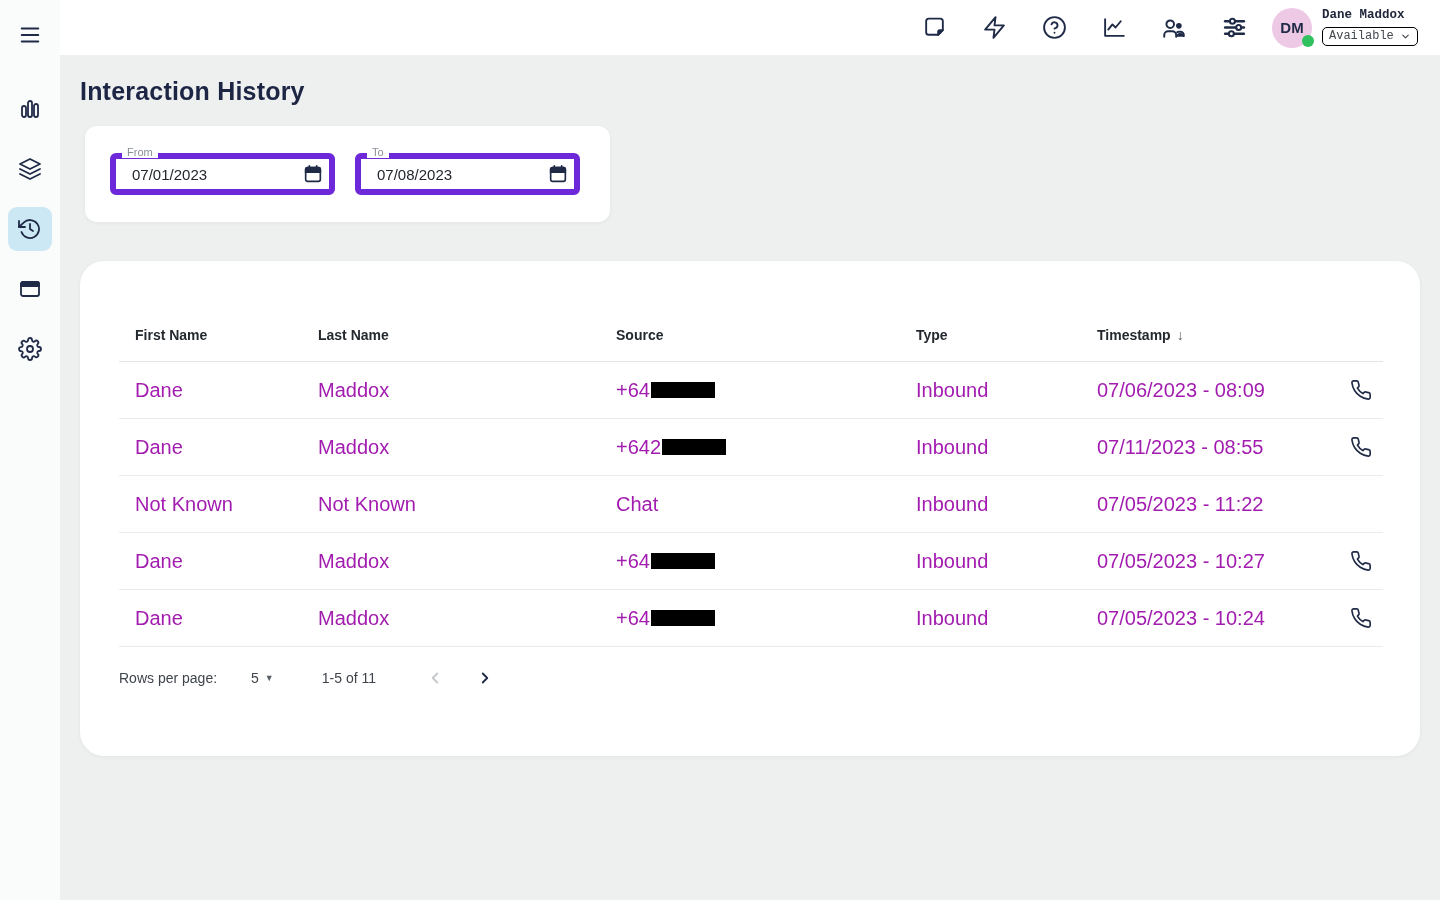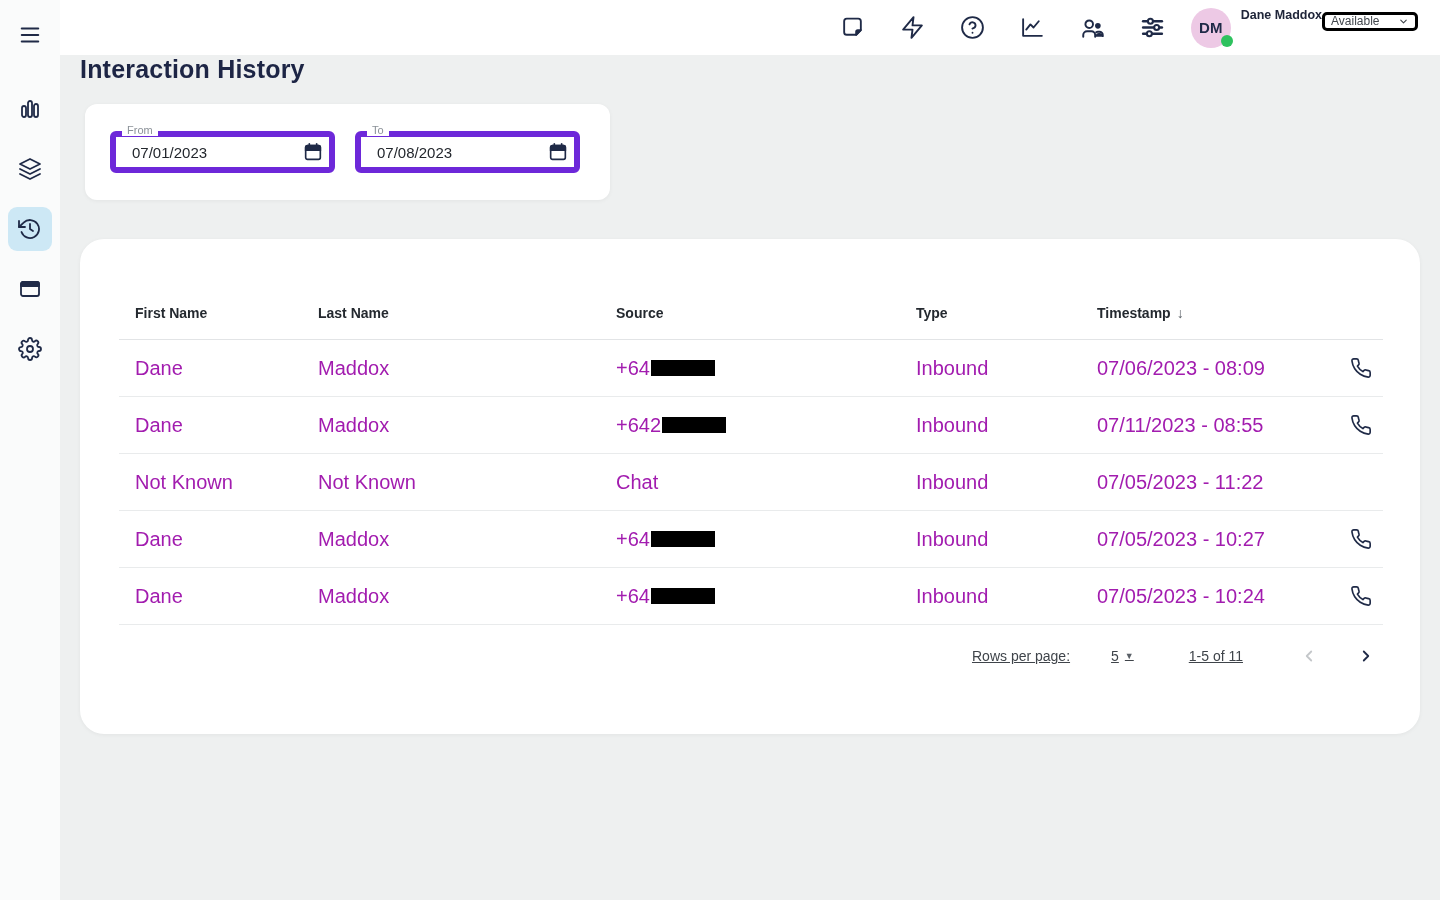--- a/index.html
+++ b/index.html
@@ -38,30 +38,30 @@
   .user-chip { display:flex; align-items:flex-start; margin-left:8px; }
   .avatar {
     position:relative; width:40px; height:40px; border-radius:50%; background:#edc9e5;
     display:flex; align-items:center; justify-content:center;
     font-weight:bold; font-size:15px; color:#1f2a47; cursor:pointer; border:none;
   }
   .presence-dot {
     position:absolute; right:-2px; bottom:1px; width:12px; height:12px; border-radius:50%;
     background:#2ec15e;
   }
-  .user-meta { margin-left:10px; display:flex; flex-direction:row; }
+  .user-meta { margin-left:10px; display:flex; flex-direction:column;font-family:Liberation Mono, monospace; }
   .user-name { font-size:12.5px; font-weight:bold; color:#20263a; line-height:15px; }
   .status-select {
-    margin-top:4px; width:96px; height:19px; border:3px solid #000000; border-radius:5px;
+    margin-top:4px; width:96px; height:19px; border:1px solid #000000; border-radius:5px;
     background:#fff; display:flex; align-items:center; justify-content:space-between;
     padding:0 6px; font-size:12px; color:#42474d; cursor:pointer;
   }
 
   
-  .content { flex:1; background:#eef0f0; overflow:hidden; }
+  .content { flex:1; background:#eef0f0; padding-top:22px; overflow:hidden; }
   .page-title { margin-left:20px; font-size:25px; font-weight:bold; color:#1d2545; letter-spacing:0.2px; }
 
   .filter-card {
     margin:20px 0 0 25px; width:525px; height:96px; background:#ffffff; border-radius:12px;
     box-shadow:0 1px 4px rgba(0,0,0,0.05);
     display:flex; align-items:center; padding-left:25px; gap:20px;
   }
   .date-field { position:relative; width:225px; height:42px; }
   .date-field .floating-label {
     position:absolute; top:-7px; left:12px; background:#fff; padding:0 5px;
@@ -92,22 +92,22 @@
   .th.sortable { cursor:pointer; display:flex; align-items:center; gap:6px;text-align:right; }
   .sort-arrow { font-size:14px; color:#5a6067; }
   .trow { height:57px; border-bottom:1px solid #e9ebec; font-size:20px; color:#a21caf; }
   .td { padding-left:16px; }
   .td.source { display:flex; align-items:center; }
   .redact-bar { display:inline-block; width:64px; height:16px; background:#000; margin-left:1px; }
   .td.action { display:flex; justify-content:center; }
   .phone-btn { background:none; border:none; cursor:pointer; width:36px; height:32px; display:flex; align-items:center; justify-content:center; }
 
   .pagination {
-    height:62px; display:flex; align-items:center; justify-content:flex-end; gap:15px;
-    font-size:14px; color:#3f444a;text-decoration:underline;
+    height:62px; display:flex; align-items:center; gap:8px;
+    font-size:14px; color:#3f444a;
   }
   .rpp-label { margin-right:26px; }
   .rpp-select { display:flex; align-items:center; gap:6px; cursor:pointer; margin-right:40px; }
   .rpp-caret { font-size:9px; color:#5a6067; }
   .range { margin-right:26px; }
   .pg-btn { width:34px; height:34px; background:none; border:none; display:flex; align-items:center; justify-content:center; cursor:pointer; margin-left:8px; }
   .pg-btn.disabled { cursor:default; }
 
   svg.ic { display:block; }
 </style>

